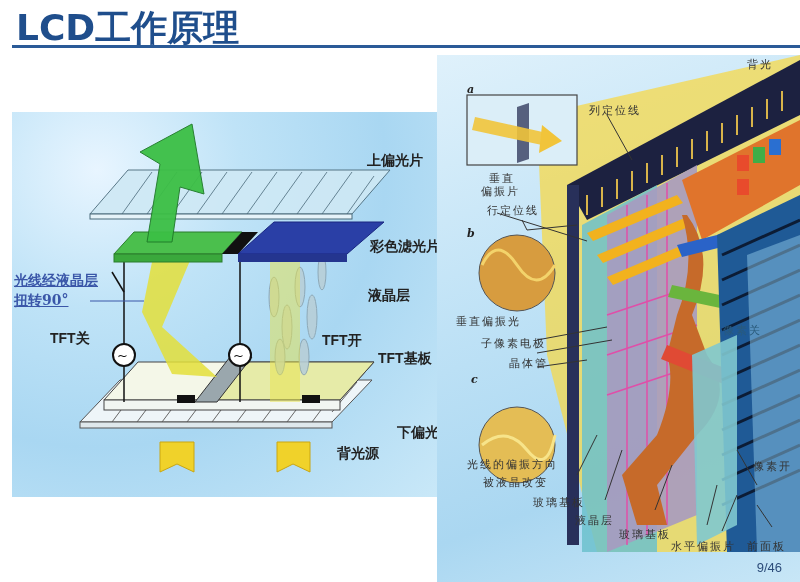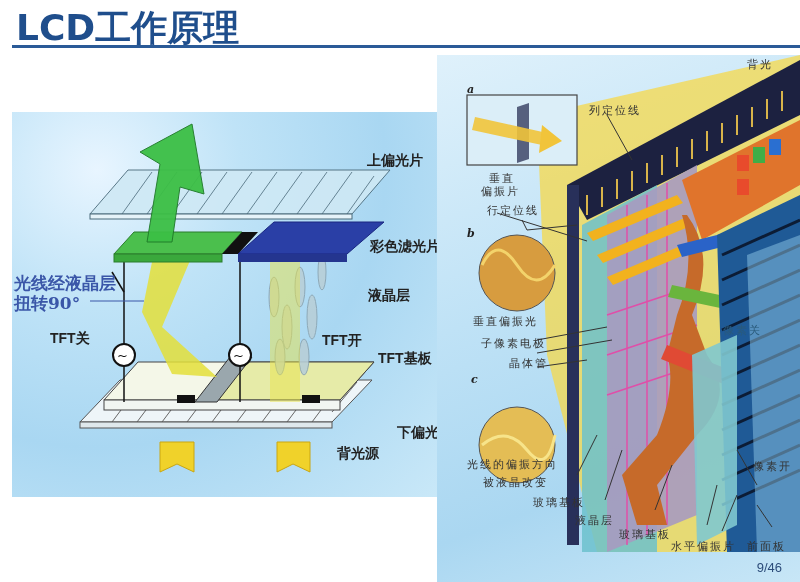--- a/index.html
+++ b/index.html
@@ -6,21 +6,21 @@
   body{width:800px;height:582px;position:relative;background:#ffffff;overflow:hidden;font-family:"DejaVu Sans",sans-serif;}
   .title{position:absolute;left:16px;top:4px;font-size:36px;font-weight:bold;color:#1f4e8c;letter-spacing:0px;}
   .title-rule{position:absolute;left:12px;top:45px;width:790px;height:3px;background:#2a5a97;}
   .page-num{position:absolute;right:18px;top:560px;font-size:13px;color:#2c4c7a;font-family:"Liberation Sans",sans-serif;}
 
   
   .figL{position:absolute;left:12px;top:112px;width:425px;height:385px;overflow:hidden;
     background:radial-gradient(ellipse at 20% 15%,#e8f5ff 0%,#bfe3f7 30%,#a9d7f2 60%,#c9e8f8 100%);}
   .figL svg{position:absolute;left:0;top:0;}
   .lbl{position:absolute;font-size:14px;color:#222;white-space:nowrap;font-family:"DejaVu Serif",serif;font-weight:bold;}
-  .lbl-blue{color:#3a56a8;font-size:17px;}
+  .lbl-blue{color:#3a56a8;font-size:14px;text-decoration:underline;}
 
   
   .figR{position:absolute;left:437px;top:55px;width:363px;height:569px;overflow:hidden;
     background:linear-gradient(160deg,#dff1fb 0%,#bfe2f6 40%,#aad7f1 70%,#cfeaf8 100%);}
   .figR svg{position:absolute;left:0;top:0;}
   .rl{position:absolute;font-size:11px;color:#333;white-space:nowrap;font-family:"DejaVu Serif",serif;letter-spacing:2px;}
   .rl-b{font-weight:bold;font-style:italic;font-size:11px;color:#222;letter-spacing:0;}
 </style>
 </head>
 <body>
@@ -215,21 +215,21 @@
       <line x1="335" y1="472" x2="320" y2="450"></line>
     </g>
   </svg>
   <div class="rl" style="left:310px;top:2px;">背光</div>
   <div class="rl rl-b" style="left:30px;top:28px;">a</div>
   <div class="rl" style="left:152px;top:48px;">列定位线</div>
   <div class="rl" style="left:52px;top:116px;">垂直</div>
   <div class="rl" style="left:44px;top:129px;">偏振片</div>
   <div class="rl" style="left:50px;top:148px;">行定位线</div>
   <div class="rl rl-b" style="left:30px;top:172px;">b</div>
-  <div class="rl" style="left:36px;top:259px;">垂直偏振光</div>
+  <div class="rl" style="left:19px;top:259px;">垂直偏振光</div>
   <div class="rl" style="left:44px;top:281px;">子像素电极</div>
   <div class="rl" style="left:72px;top:301px;">晶体管</div>
   <div class="rl" style="left:286px;top:268px;color:#2a5a7a;">像素关</div>
   <div class="rl rl-b" style="left:34px;top:318px;">c</div>
   <div class="rl" style="left:30px;top:402px;">光线的偏振方向</div>
   <div class="rl" style="left:46px;top:420px;">被液晶改变</div>
   <div class="rl" style="left:96px;top:440px;">玻璃基板</div>
   <div class="rl" style="left:138px;top:458px;">液晶层</div>
   <div class="rl" style="left:182px;top:472px;">玻璃基板</div>
   <div class="rl" style="left:234px;top:484px;">水平偏振片</div>

